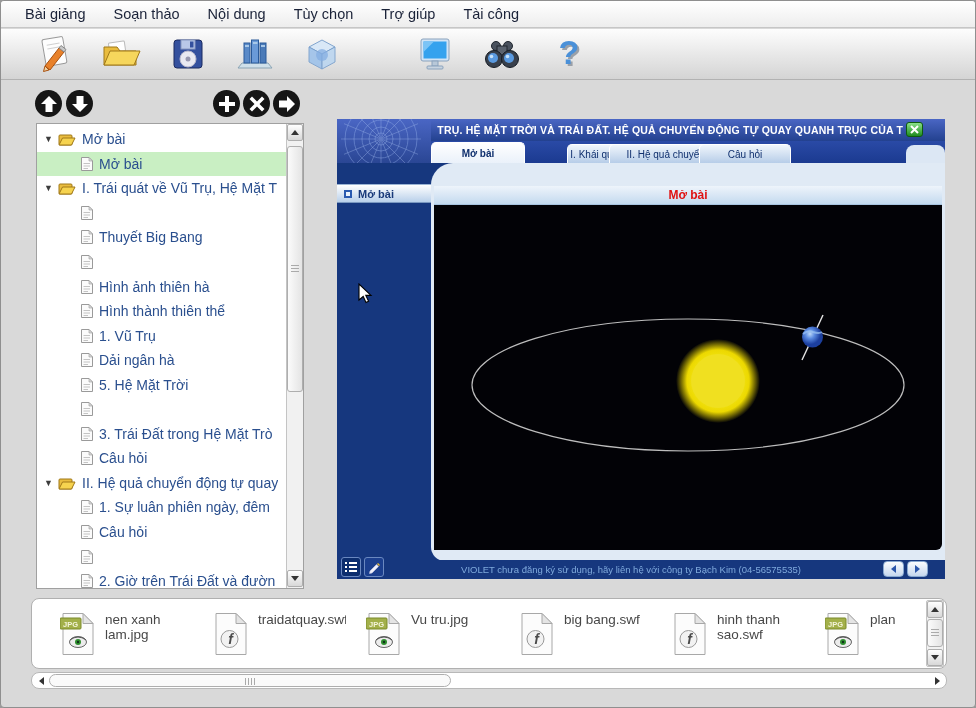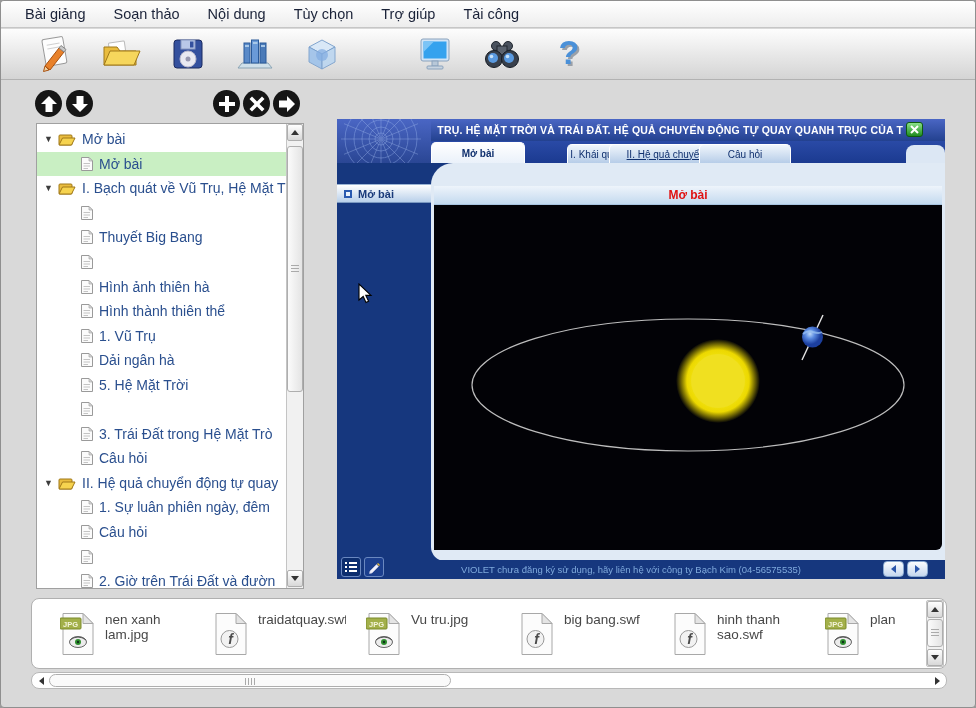--- a/index.html
+++ b/index.html
@@ -219,21 +219,21 @@
             <line x1="2.5" y1="11.5" x2="7" y2="11.5" stroke="#c4c4c4"></line>
           </svg>
           <span class="tree-label">Mở bài</span>
         </div>
         <div class="tree-row folder">
           <span class="tree-arrow">▼</span>
           <svg class="tree-ico" width="18" height="14" viewBox="0 0 18 14">
             <rect x="1" y="3" width="13" height="10" rx="1" fill="#e9bc3e" stroke="#a07818"></rect>
             <path d="M1 13 L4.5 6 L17 6 L13.5 13 Z" fill="#f6d34f" stroke="#a07818"></path>
           </svg>
-          <span class="tree-label">I. Bạch quát về Vũ Trụ, Hệ Mặt T</span>
+          <span class="tree-label">I. Trái quát về Vũ Trụ, Hệ Mặt T</span>
         </div>
         <div class="tree-row page">
           <svg class="tree-ico" width="12" height="14" viewBox="0 0 12 14">
             <path d="M0.5 0.5 H8 L11.5 4 V13.5 H0.5 Z" fill="#fbfbfb" stroke="#9a9a9a"></path>
             <path d="M8 0.5 L11.5 4 H8 Z" fill="#dddddd" stroke="#9a9a9a" stroke-width="0.6"></path>
             <line x1="2.5" y1="6.5" x2="9" y2="6.5" stroke="#c4c4c4"></line>
             <line x1="2.5" y1="9" x2="9" y2="9" stroke="#c4c4c4"></line>
             <line x1="2.5" y1="11.5" x2="7" y2="11.5" stroke="#c4c4c4"></line>
           </svg>
         </div>
@@ -435,21 +435,21 @@
       <svg width="9" height="9" viewBox="0 0 9 9">
           <path d="M1 1 L8 8 M8 1 L1 8" stroke="#fff" stroke-width="2"></path>
         </svg>
     </div>
     <div class="pv-tabs" style="left:94px">
       <div class="pv-shoulder"></div>
     </div>
     <div id="pv-tabs-layer" style="position:absolute;left:0;top:22px;right:0;height:22px;">
         <div class="pv-tab active" style="left: 94px; width: 94px;">Mở bài</div>
         <div class="pv-tab" style="left: 190px; width: 80px; margin-left: 40px;">I. Khái quát về V</div>
-        <div class="pv-tab" style="left: 272px; width: 108px; text-decoration: underline;">II. Hệ quả chuyể</div>
+        <div class="pv-tab" style="left: 272px; width: 108px;">II. Hệ quả chuyể</div>
         <div class="pv-tab" style="left: 362px; width: 92px;">Câu hỏi</div>
       </div>
 
     <div class="pv-frame">
       <div class="pv-header">
           <span>Mở bài</span>
         </div>
       <div class="pv-slide">
         <svg width="508" height="345" viewBox="0 0 508 345">
           <defs>

